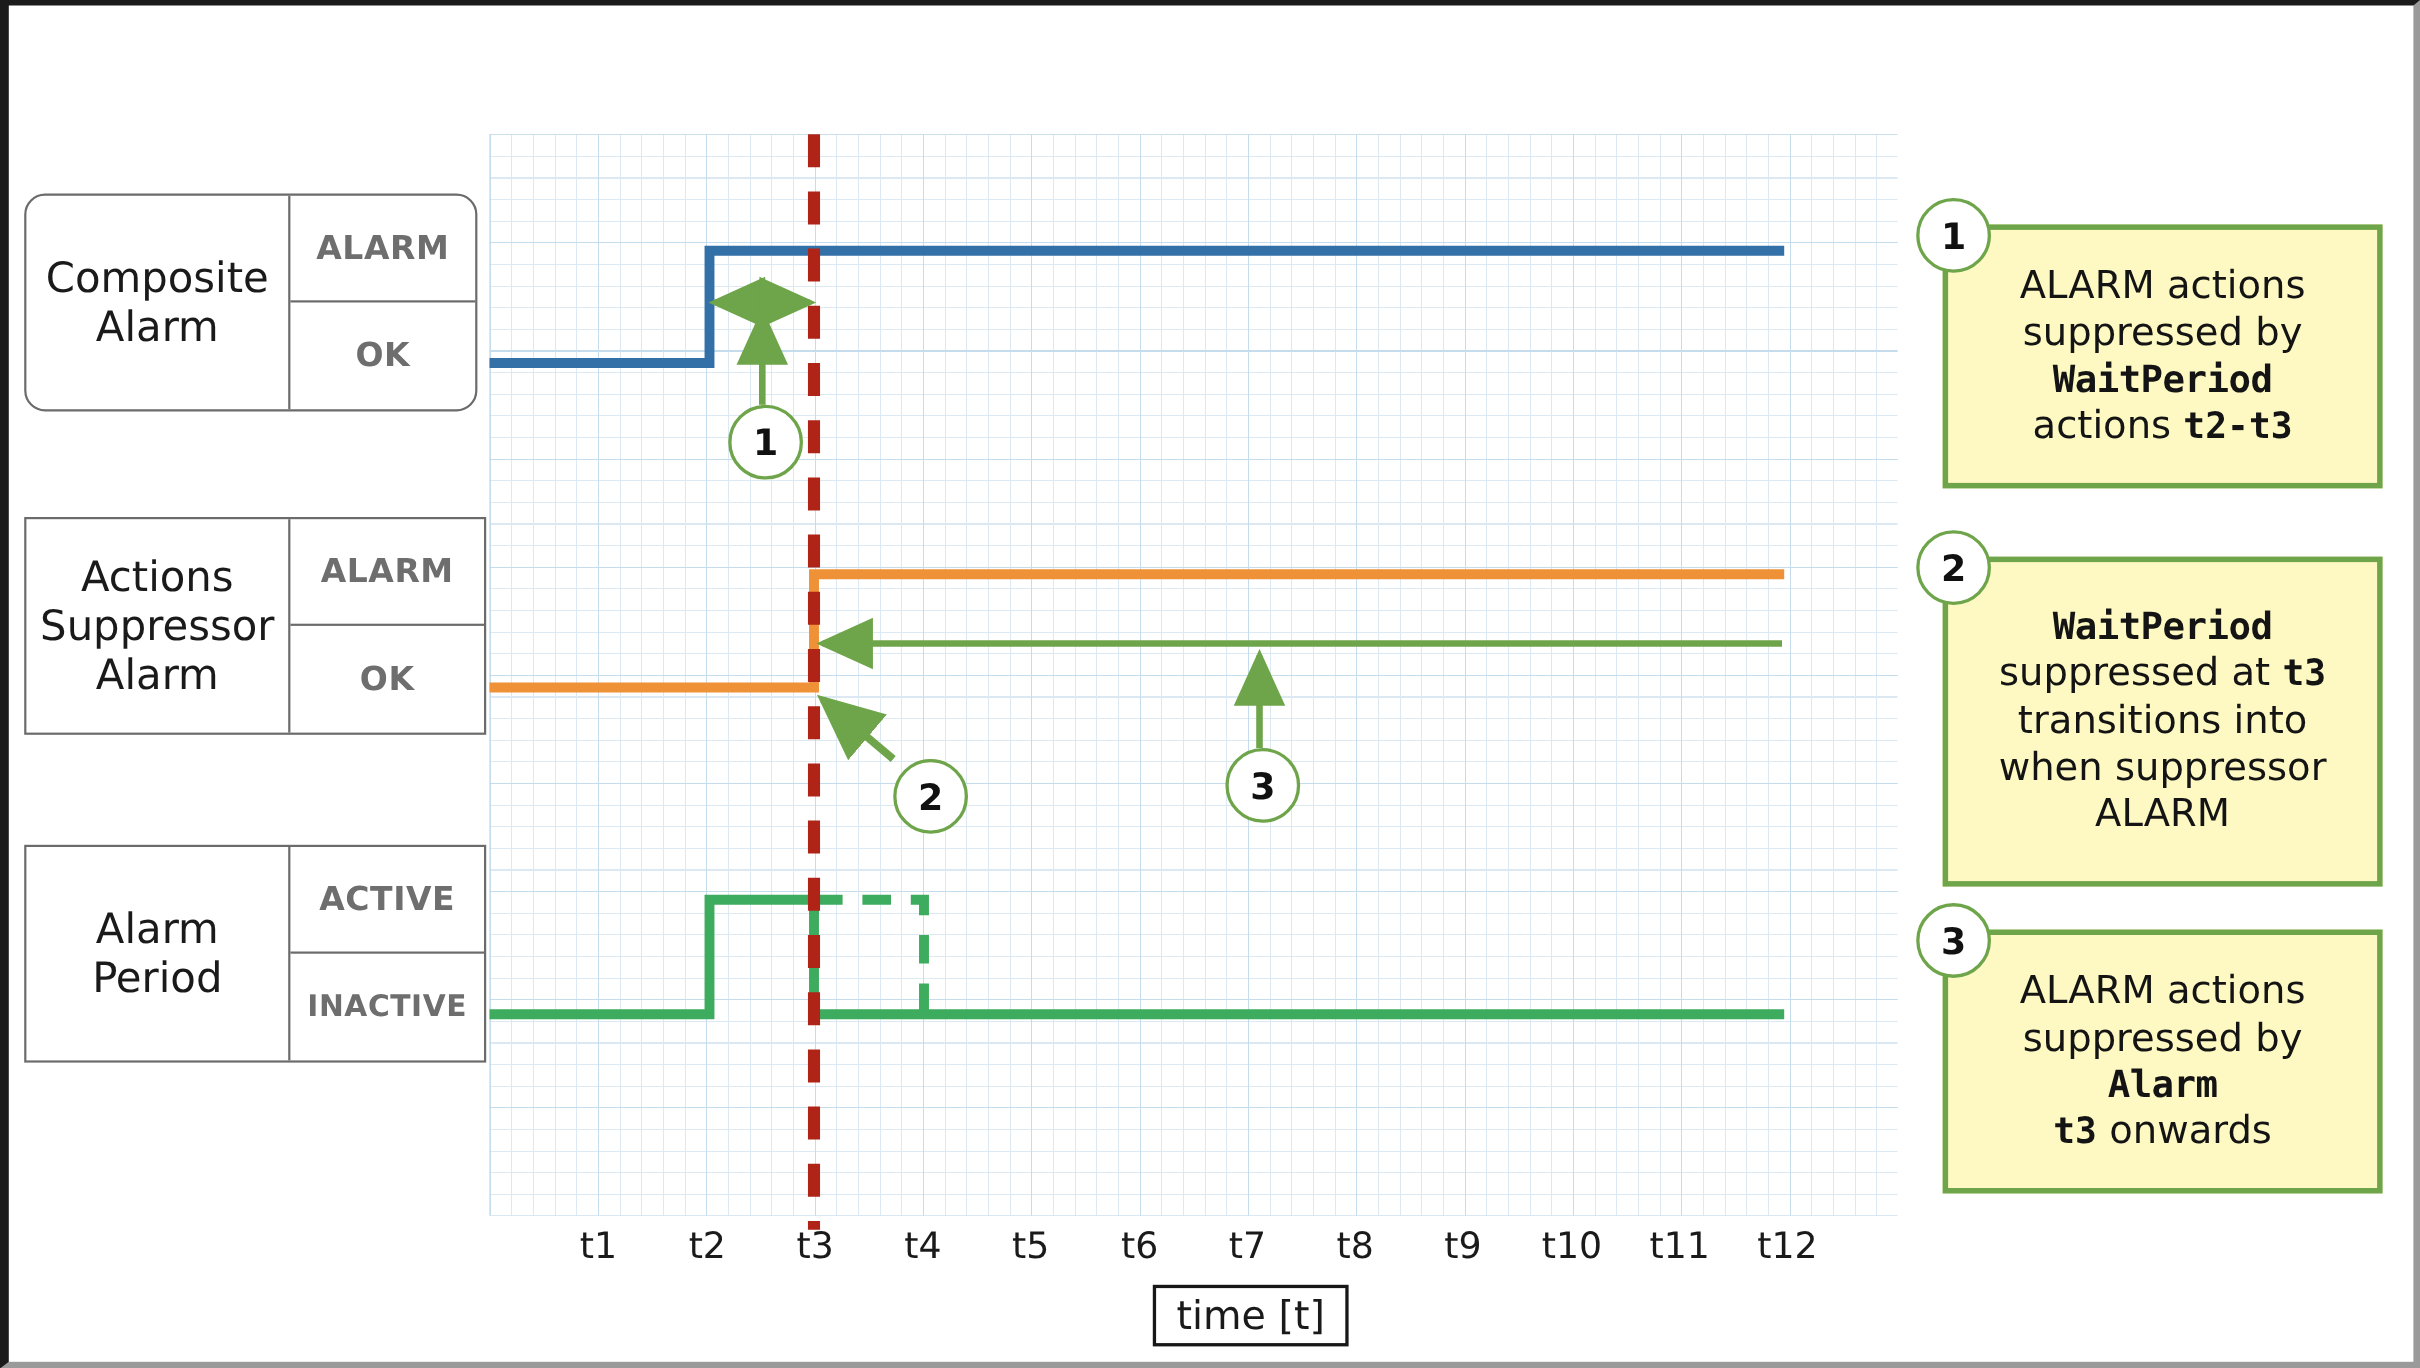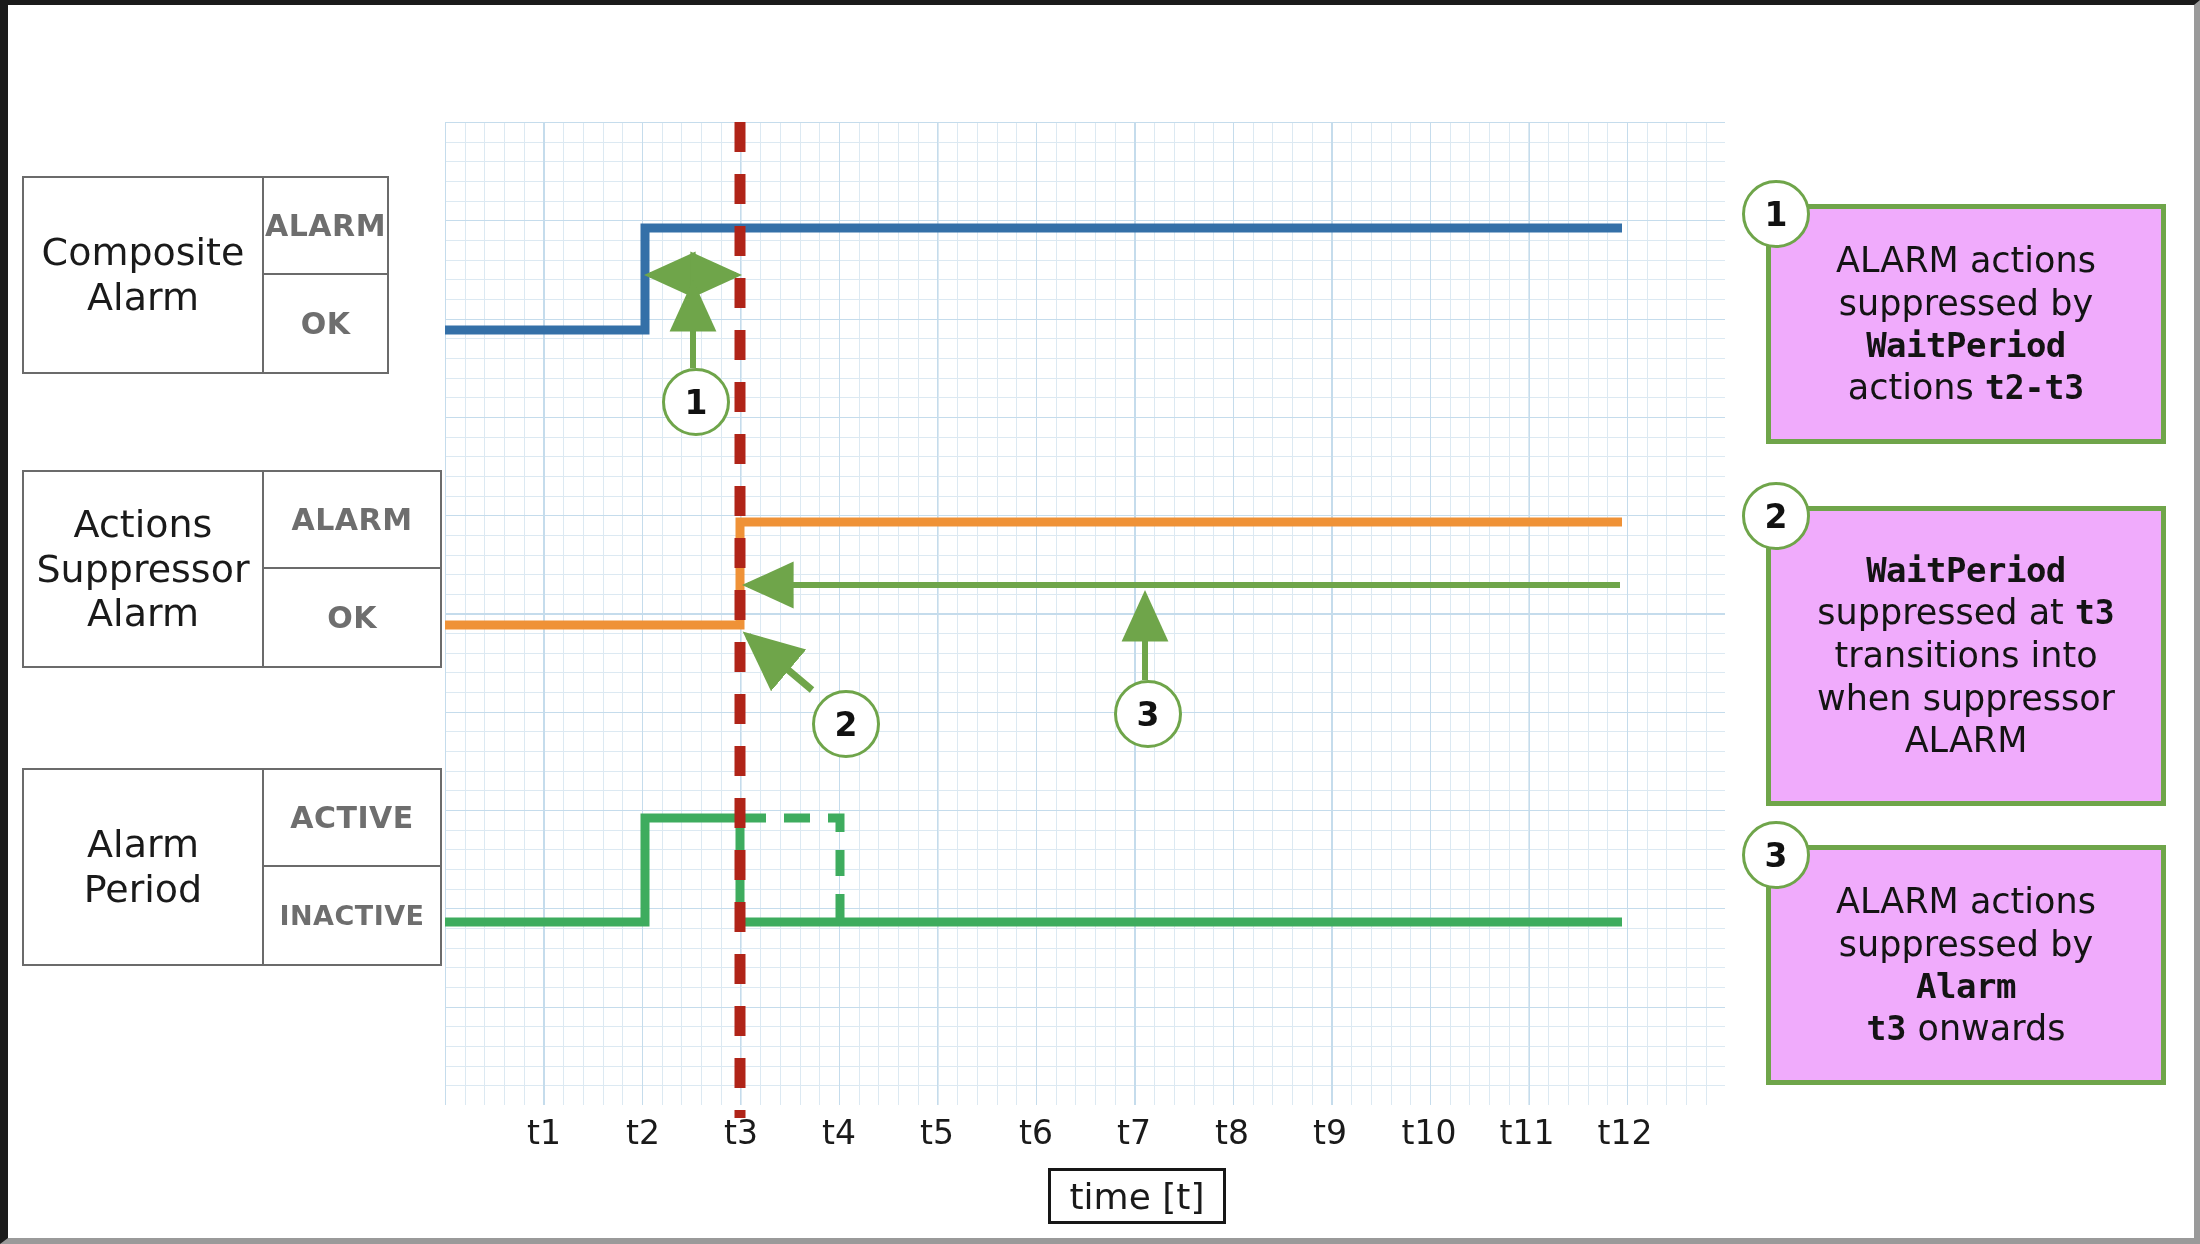--- a/index.html
+++ b/index.html
@@ -90,21 +90,21 @@
     background:#fff;
     display:flex;align-items:center;justify-content:center;
     font-size:36px;color:#1a1a1a;
   }
 
   
   .callout{
     position:absolute;
     box-sizing:border-box;
     border:5px solid #6fa54a;
-    background:#f0abfc;
+    background:#fef9c3;
     display:flex;flex-direction:column;
     align-items:center;justify-content:center;
     text-align:center;
     font-size:35px;color:#141414;
     line-height:1.22;
     padding:10px 18px;
   }
   .callout .mono{
     font-family:"DejaVu Sans Mono", monospace;
     font-weight:bold;
@@ -141,21 +141,21 @@
 <body>
 
 <div id="frame"></div>
 
 <div id="canvas">
 
   <div id="plot">
     <div id="plot-major"></div>
   </div>
 
-  <div class="label-table" style="left:22px;top:176px;width:367px;height:198px;">
+  <div class="label-table" style="left:22px;top:176px;width:412px;height:198px;border-radius:19px;">
     <div class="lt-name">
       <span>
         <span>Composite</span><br>
         <span>Alarm</span>
       </span>
     </div>
     <div class="lt-states">
       <div class="lt-state top">ALARM</div>
       <div class="lt-state">OK</div>
     </div>

